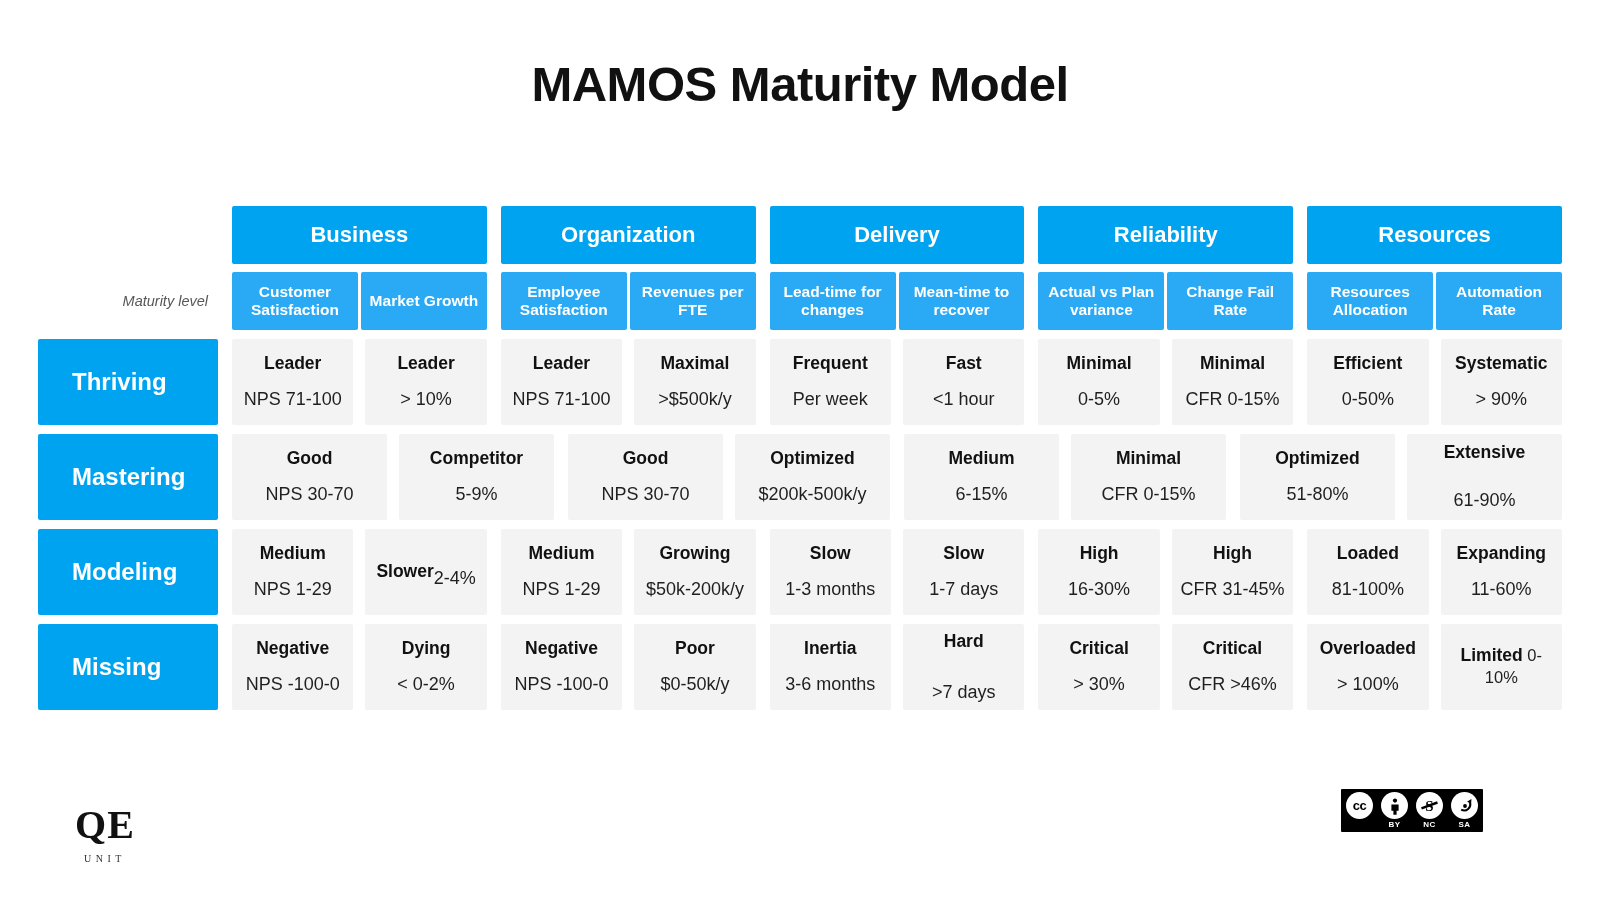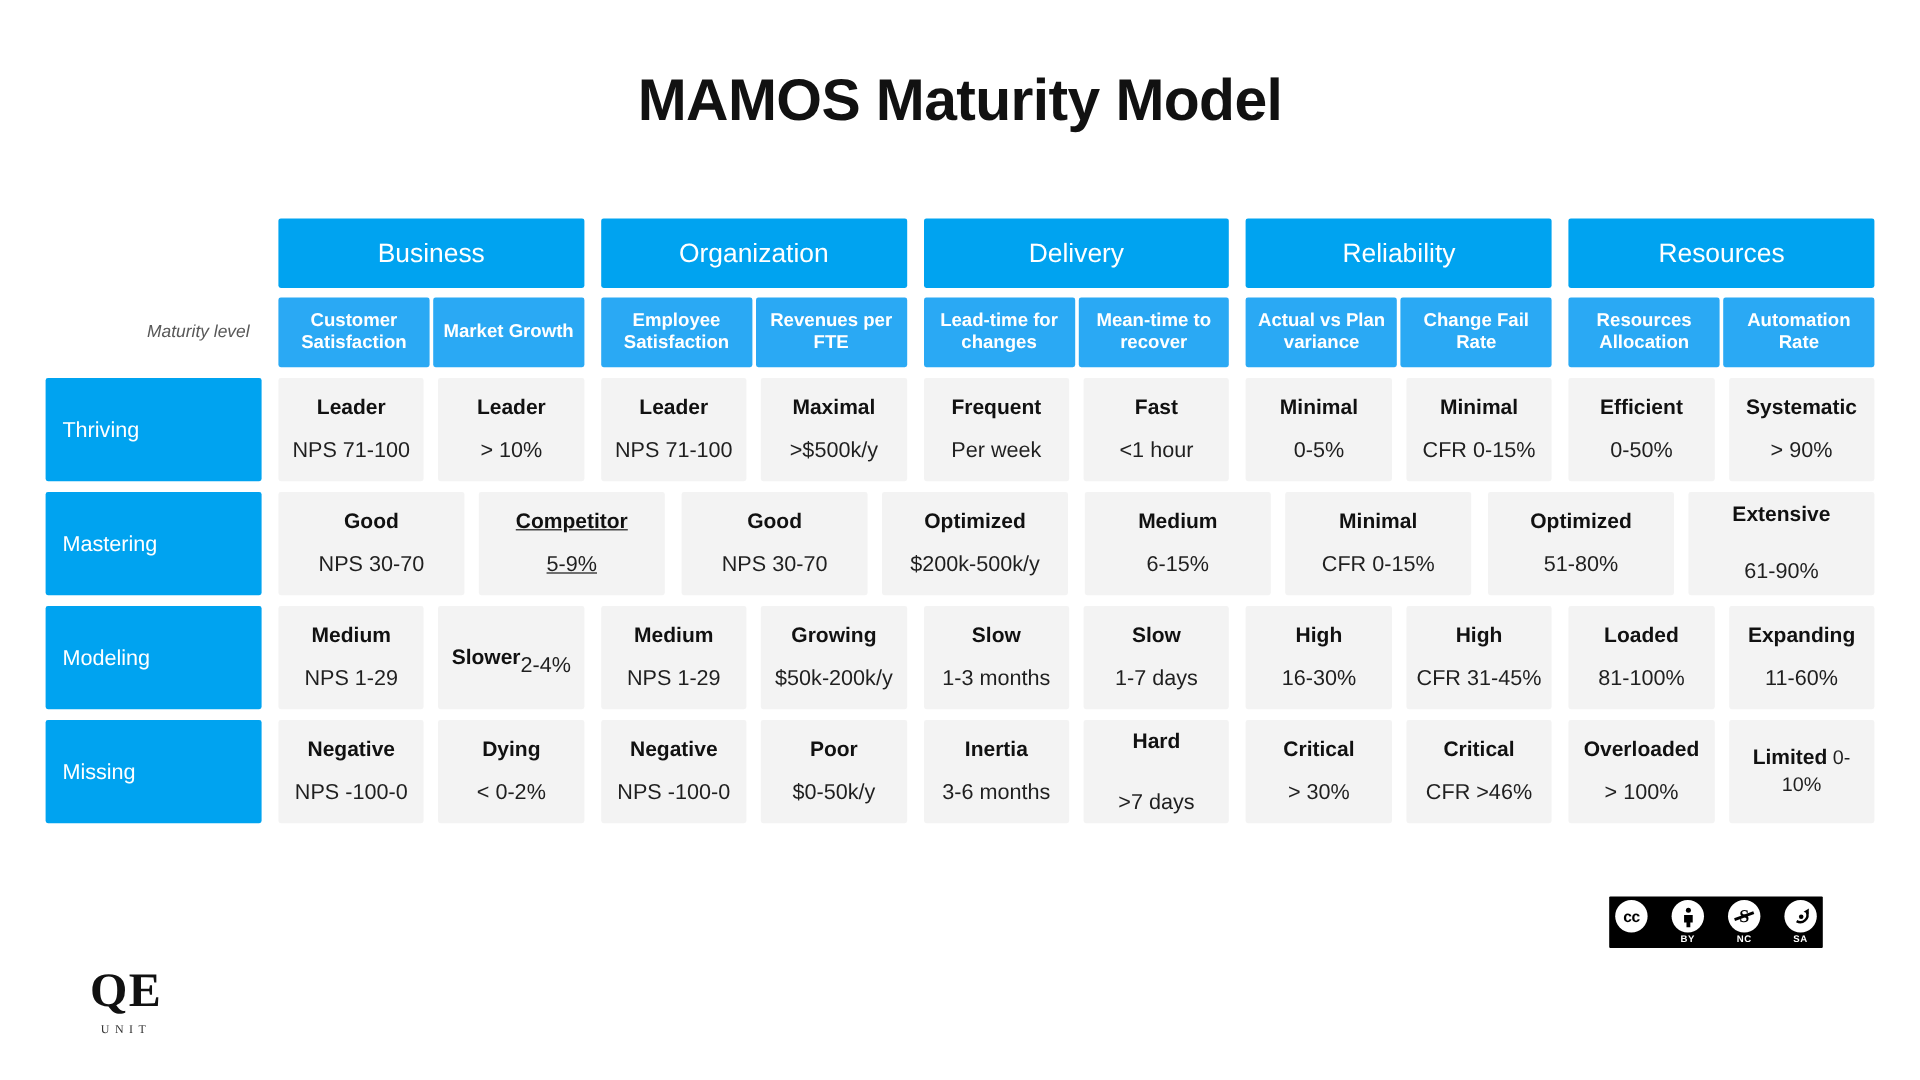--- a/index.html
+++ b/index.html
@@ -62,27 +62,28 @@
     font-style: italic;
     color: #585858;
     white-space: nowrap;
   }
 
   .group-cell {
     flex: 1 1 0;
     background: #00a3f0;
     color: #ffffff;
     font-size: 22px;
-    font-weight: normal;
+    font-weight: bold;
     height: 58px;
     display: flex;
     align-items: center;
     justify-content: center;
     text-align: center;
     border-radius: 2px;
+    margin-top: 24px;
   }
 
   .group-pair {
     flex: 1 1 0;
     display: flex;
     gap: 3px;
   }
   .metric-cell {
     flex: 1 1 0;
     background: #2aa9f4;
@@ -98,25 +99,25 @@
     padding: 0 4px;
     box-sizing: border-box;
     border-radius: 2px;
   }
 
   .level-cell {
     flex: 0 0 180px;
     width: 180px;
     background: #00a3f0;
     color: #ffffff;
-    font-size: 18px;
-    font-weight: normal;
+    font-size: 24px;
+    font-weight: bold;
     display: flex;
     align-items: center;
-    padding-left: 14px;
+    padding-left: 34px;
     box-sizing: border-box;
     border-radius: 2px;
   }
 
   .data-pair {
     flex: 1 1 0;
     display: flex;
     gap: 12px;
   }
   .data-cell {
@@ -179,26 +180,26 @@
     font-family: "Liberation Serif", serif;
     font-size: 10px;
     letter-spacing: 4.5px;
     color: #333333;
     margin-top: 8px;
   }
 
   .cc-badge {
     position: absolute;
     left: 1341px;
-    top: 747px;
+    top: 789px;
     background: #000000;
     padding: 3px 5px 2px 5px;
     display: flex;
     align-items: flex-start;
-    gap: 20px;
+    gap: 8px;
     border-radius: 1px;
   }
   .cc-item { display: flex; flex-direction: column; align-items: center; }
   .cc-circle {
     width: 27px; height: 27px;
     border-radius: 50%;
     background: #ffffff;
     display: flex; align-items: center; justify-content: center;
   }
   .cc-label {
@@ -338,21 +339,21 @@
       <div class="data-row">
         <div class="level-cell">Mastering</div>
         <div class="data-pair">
           <div class="data-cell">
             <div class="cell-wrap" style="display: flex; flex-direction: column; align-items: center;">
               <span class="cell-title">Good</span>
               <span class="cell-sub">NPS 30-70</span>
             </div>
           </div>
           <div class="data-cell">
-            <div class="cell-wrap" style="display: flex; flex-direction: column; align-items: center; text-decoration: underline;">
+            <div class="cell-wrap" style="display: flex; flex-direction: column; align-items: center;">
               <span class="cell-title">Competitor</span>
               <span class="cell-sub">5-9%</span>
             </div>
           </div>
         </div>
         <div class="data-pair">
           <div class="data-cell">
             <div class="cell-wrap" style="display: flex; flex-direction: column; align-items: center;">
               <span class="cell-title">Good</span>
               <span class="cell-sub">NPS 30-70</span>

